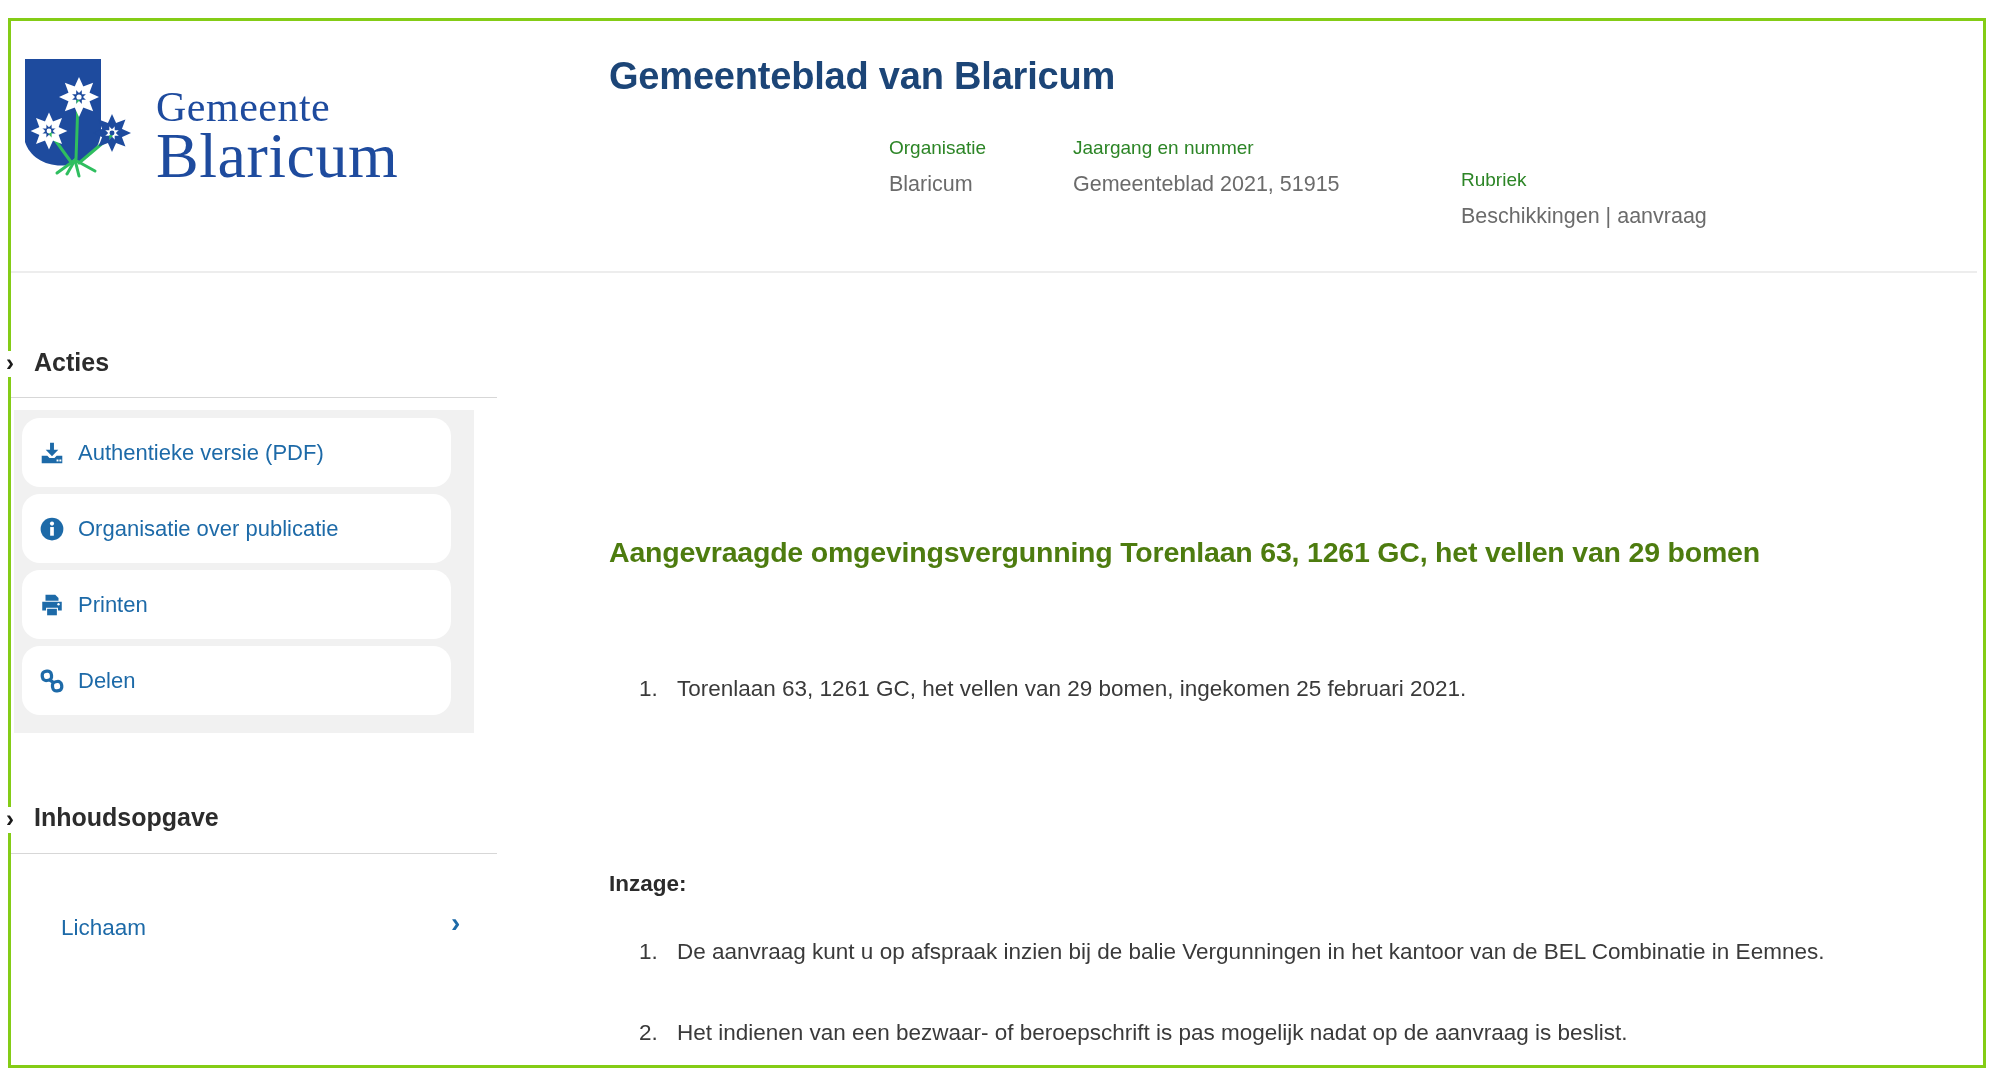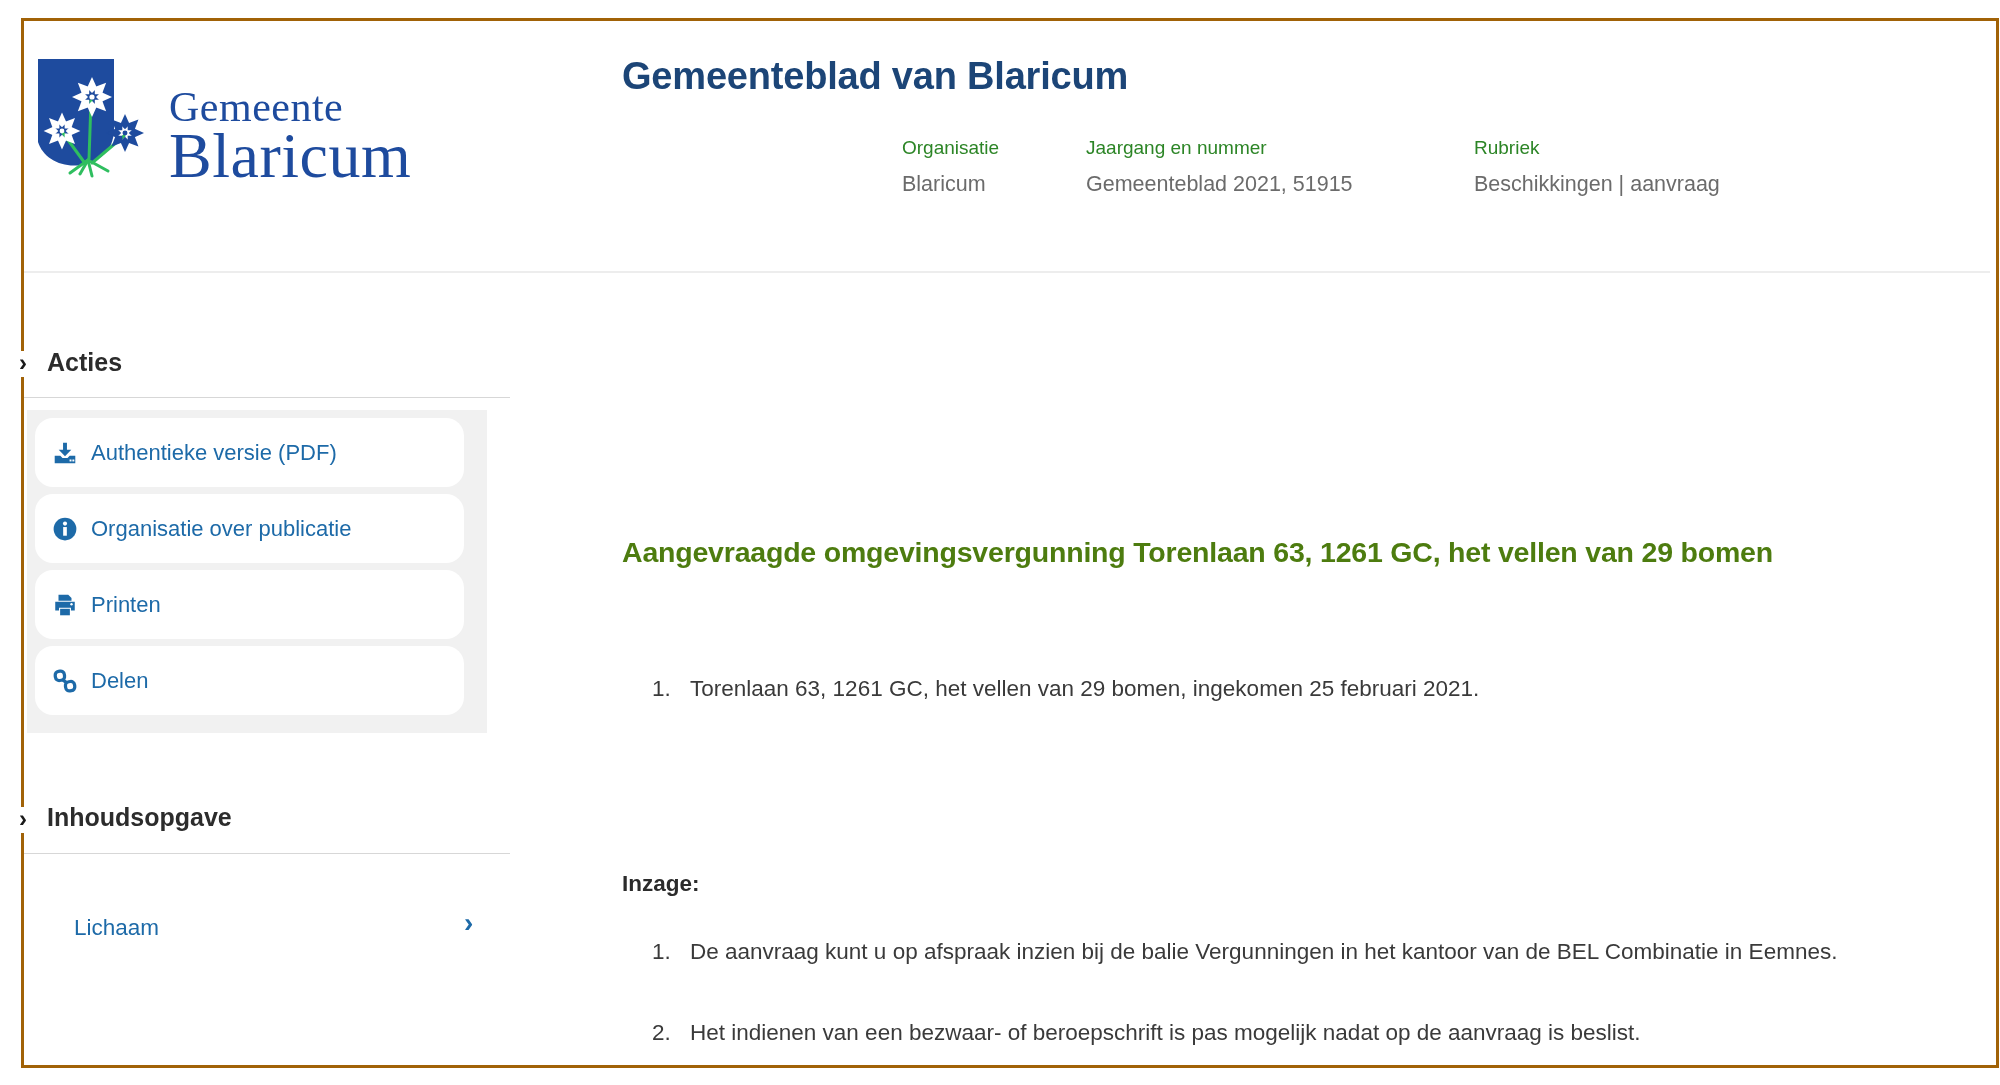--- a/index.html
+++ b/index.html
@@ -2,22 +2,22 @@
 <html><head>
 <meta charset="utf-8">
 <style>
   html,body{margin:0;padding:0;background:#ffffff;}
   body{
     width:2000px;height:1085px;position:relative;overflow:hidden;
     font-family:"Liberation Sans","DejaVu Sans",sans-serif;
     -webkit-font-smoothing:antialiased;
   }
   .frame{
-    position:absolute;left:21px;top:18px;width:1972px;height:1044px;
-    border:3px solid #a16207;background:#fff;
+    position:absolute;left:8px;top:18px;width:1972px;height:1044px;
+    border:3px solid #84cc16;background:#fff;
   }
   .abs{position:absolute;}
 
   
   .logo-wrap{left:10px;top:36px;width:560px;height:140px;cursor:pointer;}
   .logo-svg{position:absolute;left:0;top:2px;}
   .logo-prefix{
     position:absolute;left:135px;top:28px;
     font-family:"Liberation Serif","DejaVu Serif",serif;
     font-size:42px;line-height:44px;color:#1e4b9e;letter-spacing:.5px;
@@ -179,21 +179,21 @@
   <div class="abs page-title">Gemeenteblad van Blaricum</div>
 
   <div class="abs meta-col" style="left:878px;">
     <div class="meta-label">Organisatie</div>
     <div class="meta-value">Blaricum</div>
   </div>
   <div class="abs meta-col" style="left:1062px;">
     <div class="meta-label">Jaargang en nummer</div>
     <div class="meta-value">Gemeenteblad 2021, 51915</div>
   </div>
-  <div class="abs meta-col" style="left:1450px;">
+  <div class="abs meta-col" style="left:1450px;margin-top:32px;">
     <div class="meta-label">Rubriek</div>
     <div class="meta-value">Beschikkingen | aanvraag</div>
   </div>
 
   <div class="abs header-sep"></div>
 
   <div class="abs edge-chevron" style="top:330px;">›</div>
   <div class="abs section-head" style="left:23px;top:327px;">Acties</div>
   <div class="abs side-rule" style="top:376px;"></div>
 

